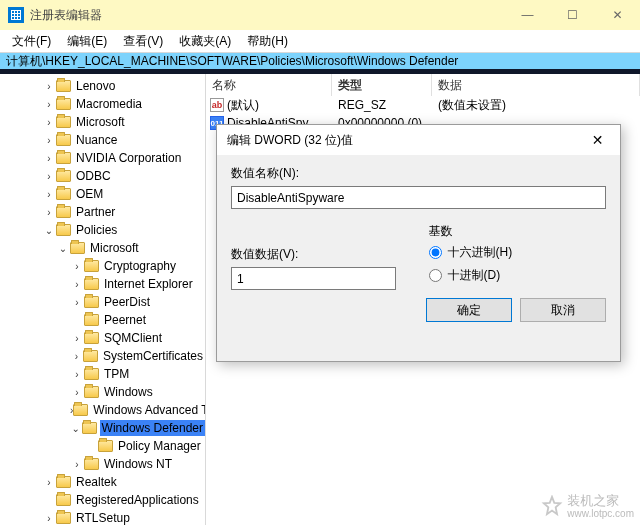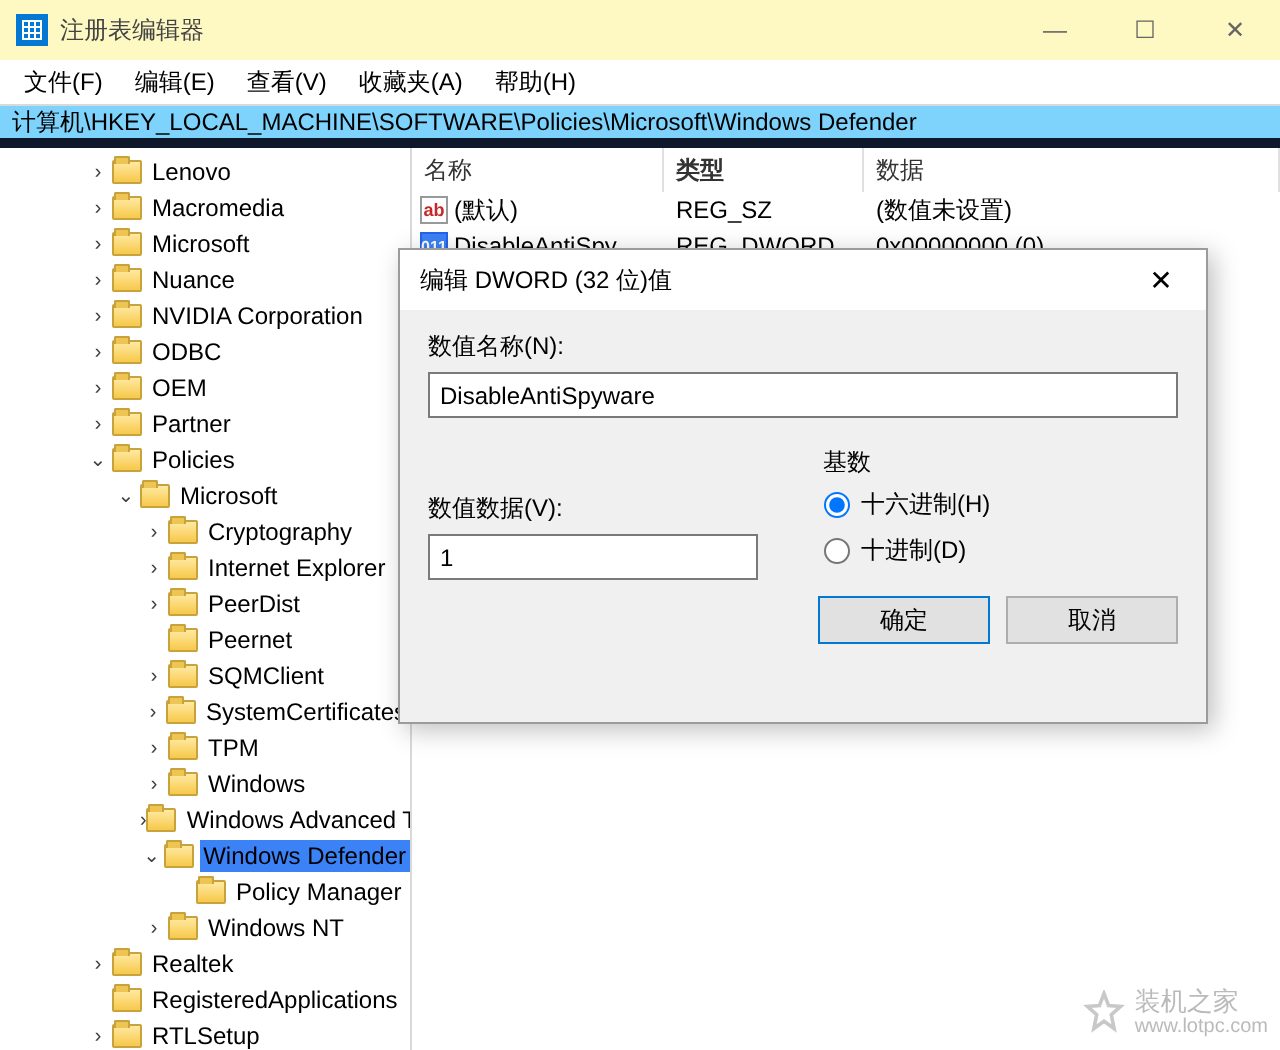--- a/index.html
+++ b/index.html
@@ -30,21 +30,21 @@
 .values { flex: 1; overflow: hidden; }
 .values-header { display: flex; height: 22px; align-items: center; }
 .values-header div { padding-left: 6px; border-right: 1px solid #e0e0e0; height: 100%; display: flex; align-items: center; color: #333; }
 .vh-name { width: 126px; } .vh-type { width: 100px; font-weight: bold; } .vh-data { flex: 1; }
 .values-row { display: flex; height: 18px; align-items: center; }
 .vr-name { width: 126px; padding-left: 4px; display: flex; align-items: center; gap: 3px; }
 .vr-type { width: 100px; padding-left: 6px; } .vr-data { flex: 1; padding-left: 6px; }
 .val-icon { width: 14px; height: 14px; border: 1px solid #999; background: #fff; display: inline-flex; align-items: center; justify-content: center; font-size: 9px; font-weight: bold; flex-shrink: 0; }
 .val-icon.sz { color: #c62828; } .val-icon.dw { background: #3b82f6; color:#fff; border-color:#2563eb; font-size:8px; }
 
-.dialog { position: absolute; left: 199px; top: 124px; width: 405px; height: 238px; background: #f0f0f0; border: 1px solid #9b9b9b; box-shadow: 3px 3px 12px rgba(0,0,0,0.25); }
+.dialog { position: absolute; left: 216px; top: 124px; width: 405px; height: 238px; background: #f0f0f0; border: 1px solid #9b9b9b; box-shadow: 3px 3px 12px rgba(0,0,0,0.25); }
 .dlg-title { height: 30px; background: #fff; display: flex; align-items: center; padding-left: 10px; font-size: 12px; }
 .dlg-close { margin-left: auto; width: 45px; height: 30px; display: flex; align-items: center; justify-content: center; font-size: 14px; }
 .dlg-body { padding: 10px 14px 12px 14px; }
 .dlg-label { margin-bottom: 4px; }
 .dlg-input { width: 100%; height: 23px; border: 1px solid #7a7a7a; background: #fff; padding: 0 5px; font-family: inherit; font-size: 12px; }
 .dlg-row { display: flex; margin-top: 14px; gap: 20px; align-items: flex-end; }
 .dlg-col { flex: 1; }
 .dlg-input.small { width: 165px; }
 .dlg-fieldset { }
 .dlg-radio { display: flex; align-items: center; gap: 6px; margin: 4px 0 6px 0; }
@@ -219,21 +219,20 @@
             <span>(默认)</span>
           </div>
           <div class="vr-type">REG_SZ</div>
           <div class="vr-data">(数值未设置)</div>
         </div>
         <div class="values-row">
           <div class="vr-name">
             <span class="val-icon dw">011</span>
             <span>DisableAntiSpy...</span>
           </div>
-          <div class="vr-type">REG_DWORD</div>
           <div class="vr-data">0x00000000 (0)</div>
         </div>
       </div>
   </div>
 </div>
 
 <div class="dialog">
   <div class="dlg-title">
     <span>编辑 DWORD (32 位)值</span>
     <span class="dlg-close">✕</span>

